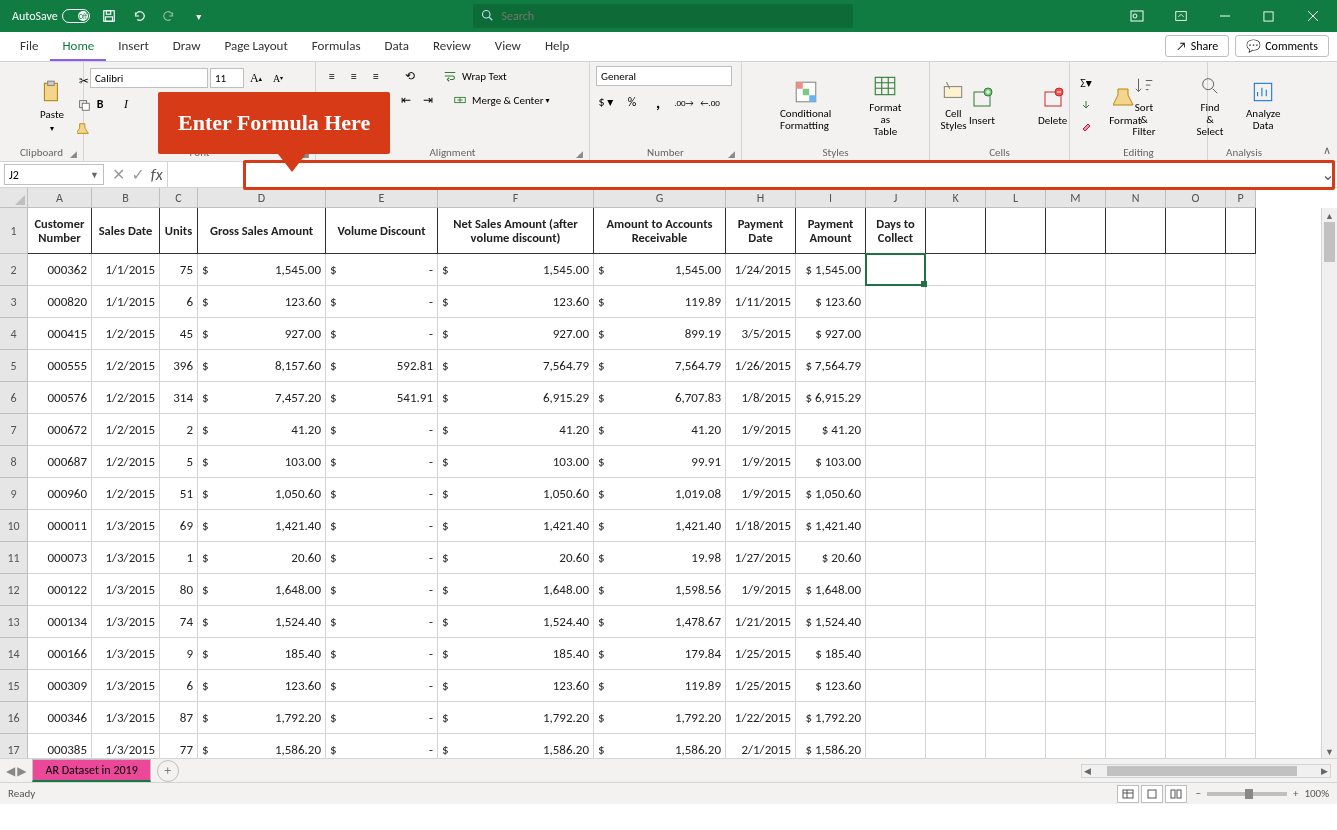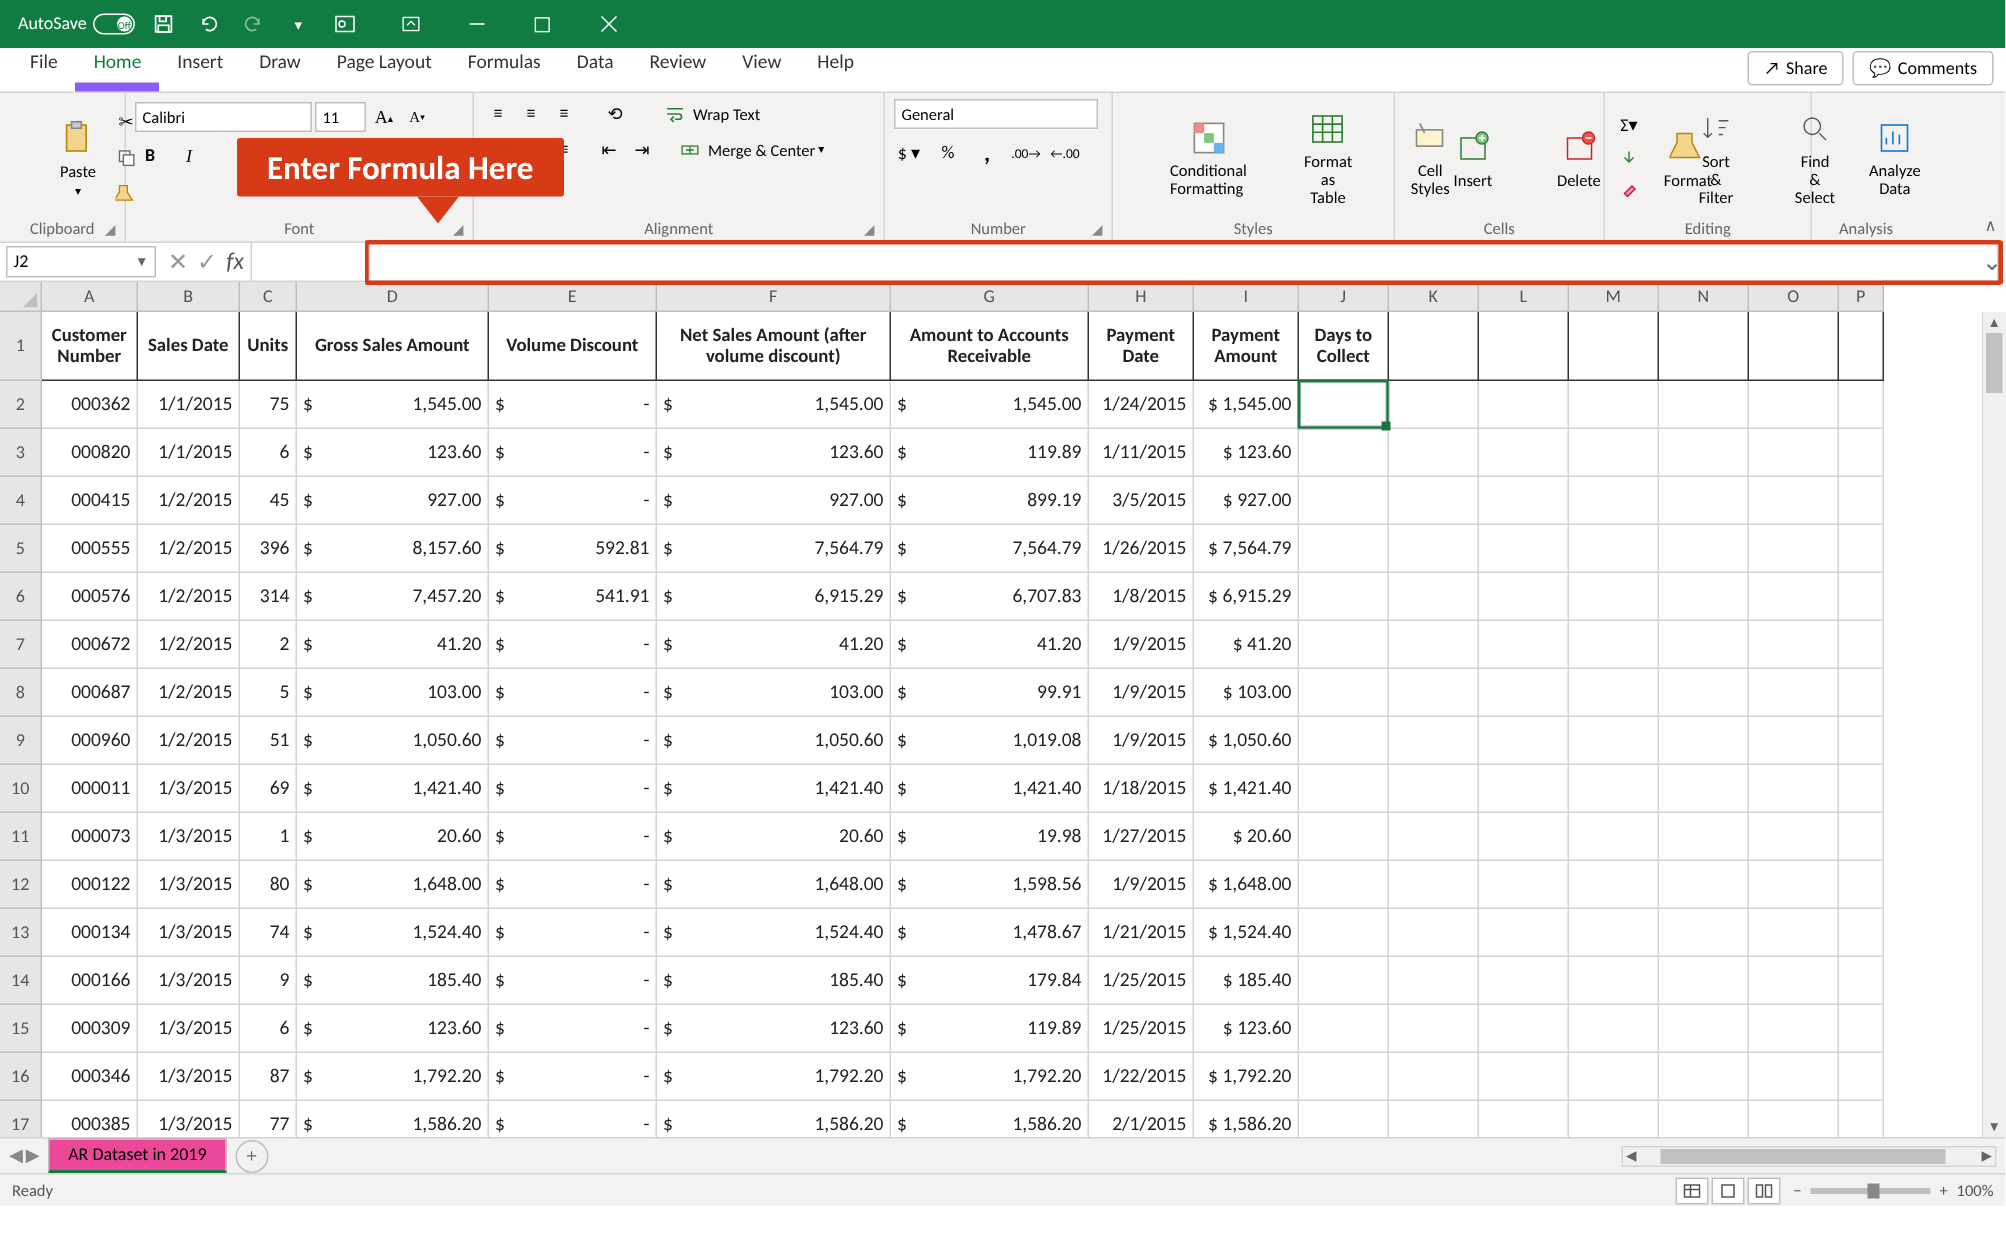--- a/index.html
+++ b/index.html
@@ -13,21 +13,21 @@
 .titlebar .toggle-knob { width: 10px; height: 10px; background: #fff; border-radius: 50%; font-size: 7px; color: #107c41; display: flex; align-items: center; justify-content: center; }
 .titlebar .qat-btn { width: 22px; height: 22px; display: flex; align-items: center; justify-content: center; cursor: pointer; }
 .titlebar .search { margin-left: auto; margin-right: auto; width: 380px; height: 24px; background: #0d6b38; border-radius: 2px; display: flex; align-items: center; padding: 0 8px; gap: 8px; color: #cde; }
 .titlebar .search input { background: transparent; border: none; outline: none; color: #fff; font-size: 12px; flex: 1; }
 .titlebar .right { display: flex; align-items: center; gap: 4px; padding-right: 4px; }
 .titlebar .win-btn { width: 40px; height: 32px; display: flex; align-items: center; justify-content: center; cursor: pointer; }
 
 
 .tabs { height: 30px; background: #fff; border-bottom: 1px solid #d4d4d4; display: flex; align-items: flex-end; padding: 0 8px; gap: 2px; }
 .tab { padding: 6px 12px; font-size: 13px; color: #333; cursor: pointer; }
-.tab.active { color: #107c41; border-bottom: 6px solid #8b5cf6; font-weight: 400; }
+.tab.active { color: #107c41; border-bottom: 2px solid #8b5cf6; font-weight: 400; }
 .tabs .right-actions { margin-left: auto; display: flex; gap: 6px; padding-bottom: 4px; }
 .share-btn { border: 1px solid #bfbfbf; padding: 3px 10px; font-size: 12px; border-radius: 3px; cursor: pointer; display: flex; align-items: center; gap: 4px; }
 
 
 .ribbon { height: 100px; background: #f3f2f1; border-bottom: 1px solid #d4d4d4; display: flex; position: relative; }
 .ribbon-group { border-right: 1px solid #d4d4d4; display: flex; flex-direction: column; padding: 4px 6px 2px 6px; }
 .ribbon-group-body { flex: 1; display: flex; align-items: center; gap: 4px; }
 .ribbon-group-label { font-size: 11px; color: #666; text-align: center; padding-top: 2px; position: relative; }
 .ribbon-group-label .launcher { position: absolute; right: 0; bottom: 0; font-size: 9px; color: #888; cursor: pointer; }
 .rbtn { display: flex; flex-direction: column; align-items: center; justify-content: center; padding: 2px 4px; font-size: 11px; cursor: pointer; gap: 2px; margin-left: 28px; }
@@ -41,21 +41,21 @@
 
 .fbar-row { height: 26px; display: flex; align-items: stretch; border-bottom: 1px solid #d4d4d4; position: relative; }
 .namebox { width: 100px; border: 1px solid #bfbfbf; margin: 2px 4px; display: flex; align-items: center; padding: 0 4px; font-size: 12px; background: #fff; }
 .namebox .dd { margin-left: auto; font-size: 9px; color: #666; }
 .fbar-btns { display: flex; align-items: center; border-right: 1px solid #d4d4d4; padding: 0 4px; gap: 6px; color: #999; }
 .fbar-input { flex: 1; margin: 2px 4px 2px 2px; padding: 0 6px; font-size: 12px; display: flex; align-items: center; }
 .fbar-expand { width: 18px; display: flex; align-items: center; justify-content: center; color: #666; }
 
 
 .callout { position: absolute; top: 92px; left: 158px; z-index: 50; }
-.callout-box { background: #d73a17; color: #fff; font-size: 22px; font-weight: 600; padding: 6px 20px; border-radius: 2px; }
+.callout-box { background: #d73a17; color: #fff; font-size: 22px; font-weight: 600; padding: 18px 20px; border-radius: 2px; font-family: Liberation Serif, serif; }
 .callout-arrow { width: 0; height: 0; border-left: 14px solid transparent; border-right: 14px solid transparent; border-top: 18px solid #d73a17; margin-left: 120px; }
 .fbar-highlight { position: absolute; border: 3px solid #d73a17; border-radius: 2px; top: 160px; left: 243px; right: 2px; height: 30px; z-index: 40; pointer-events: none; }
 
 
 .grid-wrap { position: relative; height: 570px; overflow: hidden; }
 .grid { display: grid; font-size: 13px; color: #222; }
 .col-header, .row-header { background: #e6e6e6; border-right: 1px solid #bfbfbf; border-bottom: 1px solid #bfbfbf; display: flex; align-items: center; justify-content: center; font-size: 12px; color: #555; position: sticky; }
 .col-header { height: 20px; top: 0; }
 .row-header { width: 28px; left: 0; }
 .corner { background: #e6e6e6; border-right: 1px solid #bfbfbf; border-bottom: 1px solid #bfbfbf; display:flex; align-items:flex-end; justify-content:flex-end; padding:2px; }
@@ -111,20 +111,27 @@
           <path d="M4 4 L4 8 L8 8"></path>
         </svg>
       </div>
     <div class="qat-btn" style="opacity:.5">
         <svg width="14" height="14" viewBox="0 0 16 16" fill="none" stroke="#fff" stroke-width="1.3">
           <path d="M12 8 A5 5 0 1 0 10 12"></path>
           <path d="M12 4 L12 8 L8 8"></path>
         </svg>
       </div>
     <div class="qat-btn" style="font-size:10px">▾</div>
+  </div>
+  <div class="search">
+    <span><svg width="12" height="12" viewBox="0 0 16 16" fill="none" stroke="#cde" stroke-width="1.5">
+          <circle cx="7" cy="7" r="5"></circle>
+          <path d="M11 11 L15 15"></path>
+        </svg></span>
+    <input placeholder="Search" style="">
   </div>
   <div class="right">
     <div class="win-btn">
         <svg width="16" height="16" viewBox="0 0 16 16" fill="none" stroke="#fff">
           <rect x="2" y="3" width="12" height="10"></rect>
           <circle cx="6" cy="8" r="2"></circle>
         </svg>
       </div>
     <div class="win-btn">
         <svg width="14" height="14" viewBox="0 0 16 16" fill="none" stroke="#fff">

